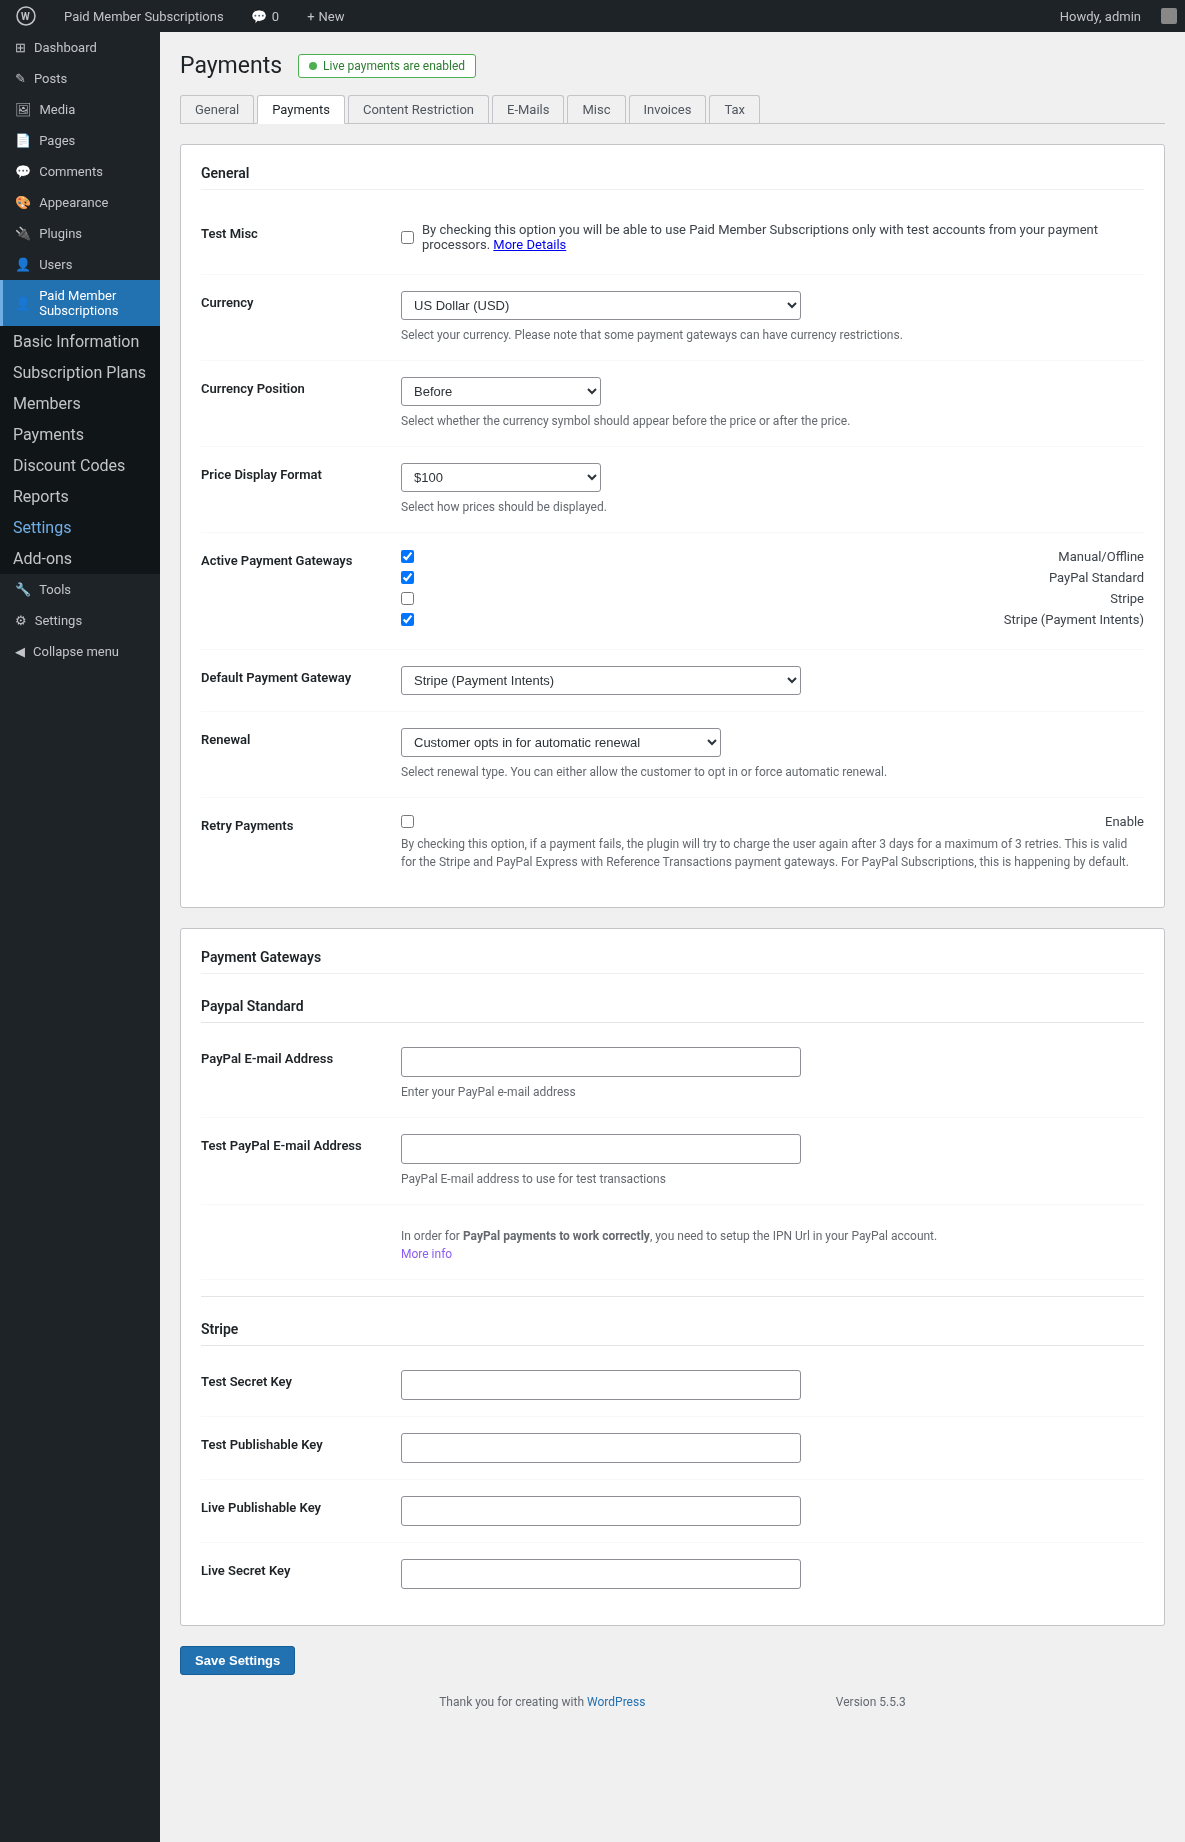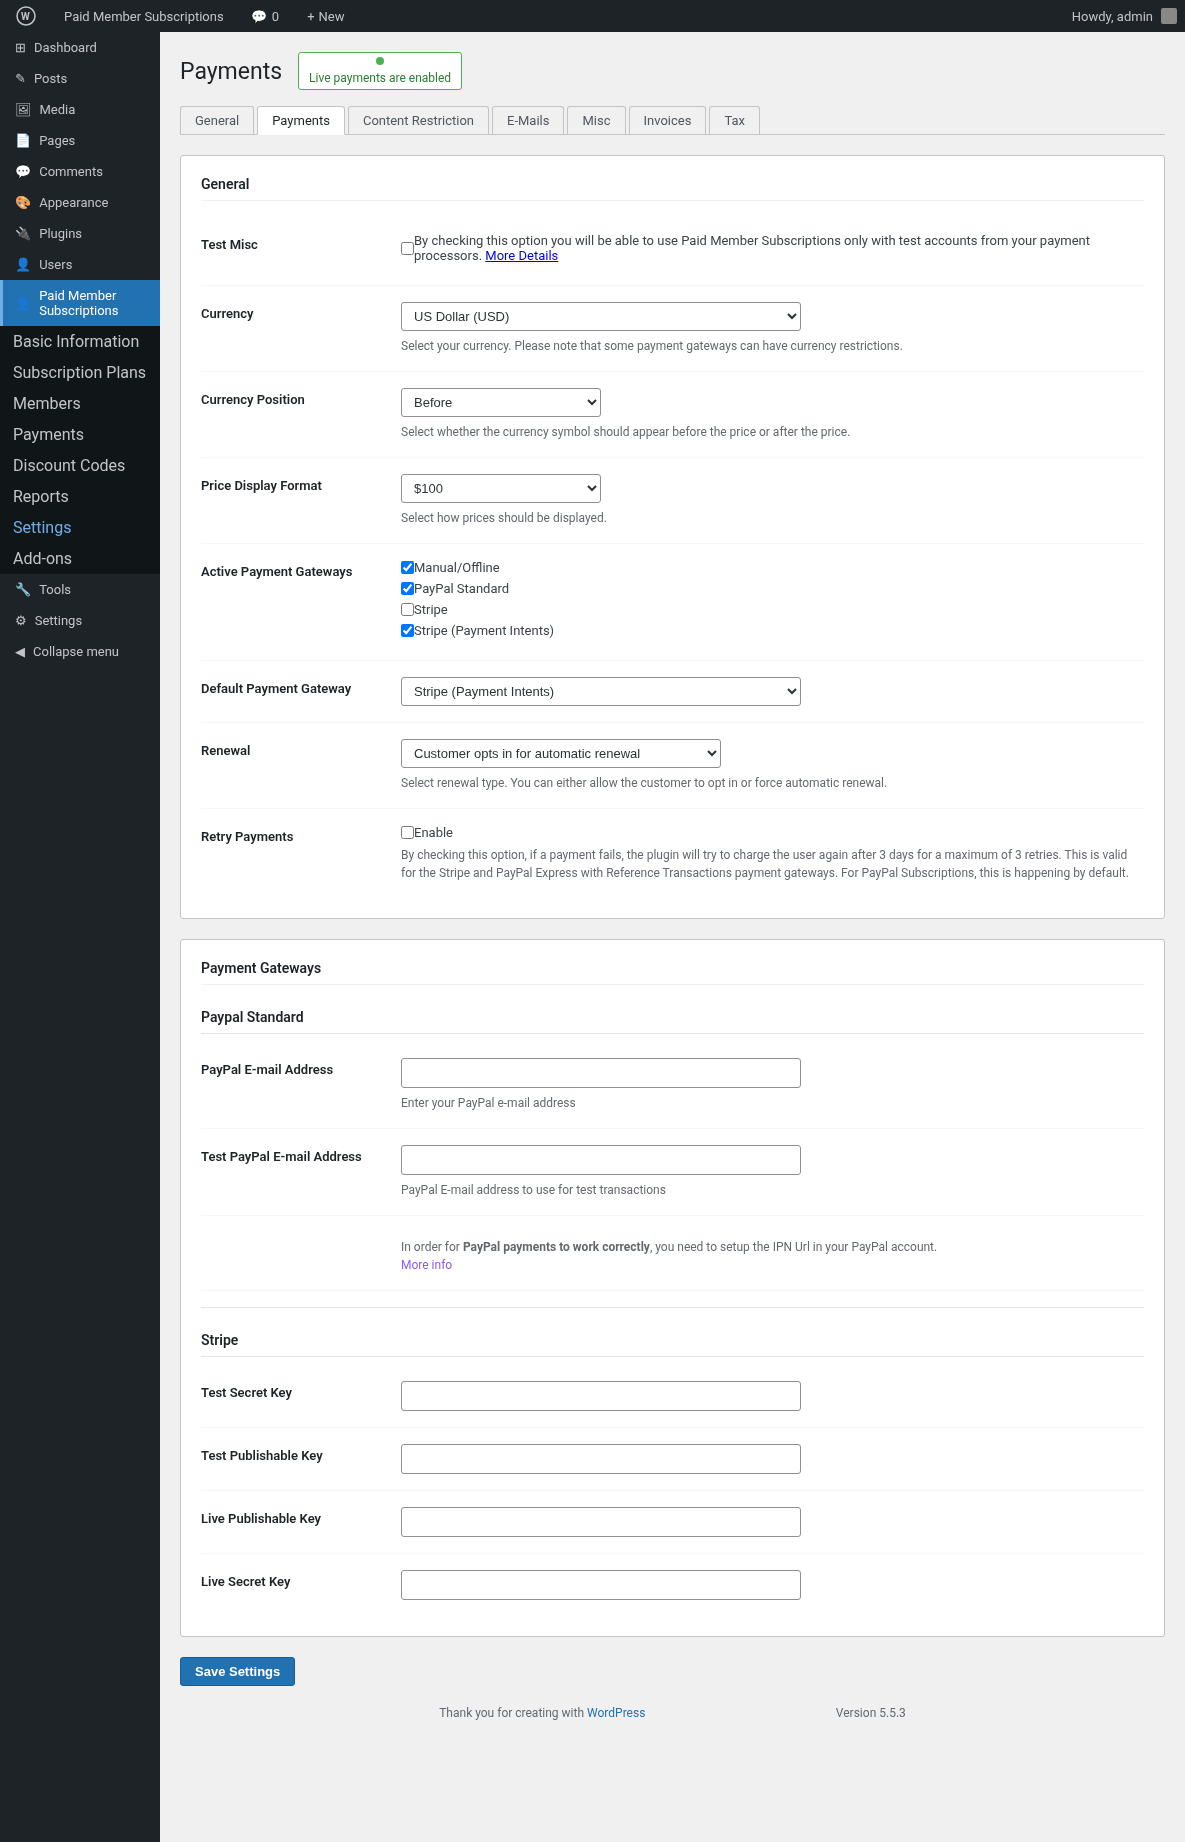--- a/index.html
+++ b/index.html
@@ -12,21 +12,21 @@
       display: flex;
       align-items: center;
       padding: 0 8px;
       color: #c3c4c7;
       font-size: 13px;
       position: fixed;
       top: 0; left: 0; right: 0;
       z-index: 100;
     }
     .admin-bar-left { display: flex; align-items: center; gap: 12px; flex: 1; }
-    .admin-bar-right { display: flex; align-items: center; gap: 8px; padding-left: 42px; }
+    .admin-bar-right { display: flex; align-items: center; gap: 20px; padding-left: 42px; }
     .admin-bar .wp-logo { width: 20px; height: 20px; fill: #c3c4c7; }
     .admin-bar-item { display: flex; align-items: center; gap: 4px; padding: 0 8px; height: 32px; cursor: pointer; color: #c3c4c7; }
     .howdy { color: #c3c4c7; font-size: 13px; }
     .avatar-circle { width: 16px; height: 16px; background: #888; border-radius: 2px; display: inline-block; }
 
     
     .layout { display: flex; margin-top: 32px; min-height: calc(100vh - 32px); }
     
     
     .sidebar {
@@ -80,21 +80,20 @@
     .live-badge {
       background: #fff;
       border: 1px solid #4CAF50;
       border-radius: 3px;
       padding: 4px 10px;
       font-size: 12px;
       color: #2e7d32;
       display: flex;
       align-items: center;
       gap: 6px;
-      flex-direction: column;
     }
     .live-dot { width: 8px; height: 8px; background: #4CAF50; border-radius: 50%; }
     
     
     .tabs {
       display: flex;
       gap: 0;
       margin-bottom: 20px;
       border-bottom: 1px solid #c3c4c7;
     }
@@ -171,23 +170,24 @@
       width: 100%;
       max-width: 300px;
       height: 30px;
     }
     input.full-width { max-width: 400px; }
     
     
     .checkbox-row {
       display: flex;
       align-items: center;
-      gap: 0;
+      gap: 8px;
       margin-bottom: 6px;
       font-size: 13px;
+      justify-content: space-between;
     }
     .checkbox-row input[type="checkbox"] { margin: 0; }
     
     
     .subsection-title {
       font-size: 14px;
       font-weight: 600;
       color: #1d2327;
       margin: 24px 0 8px 0;
       padding-bottom: 8px;

